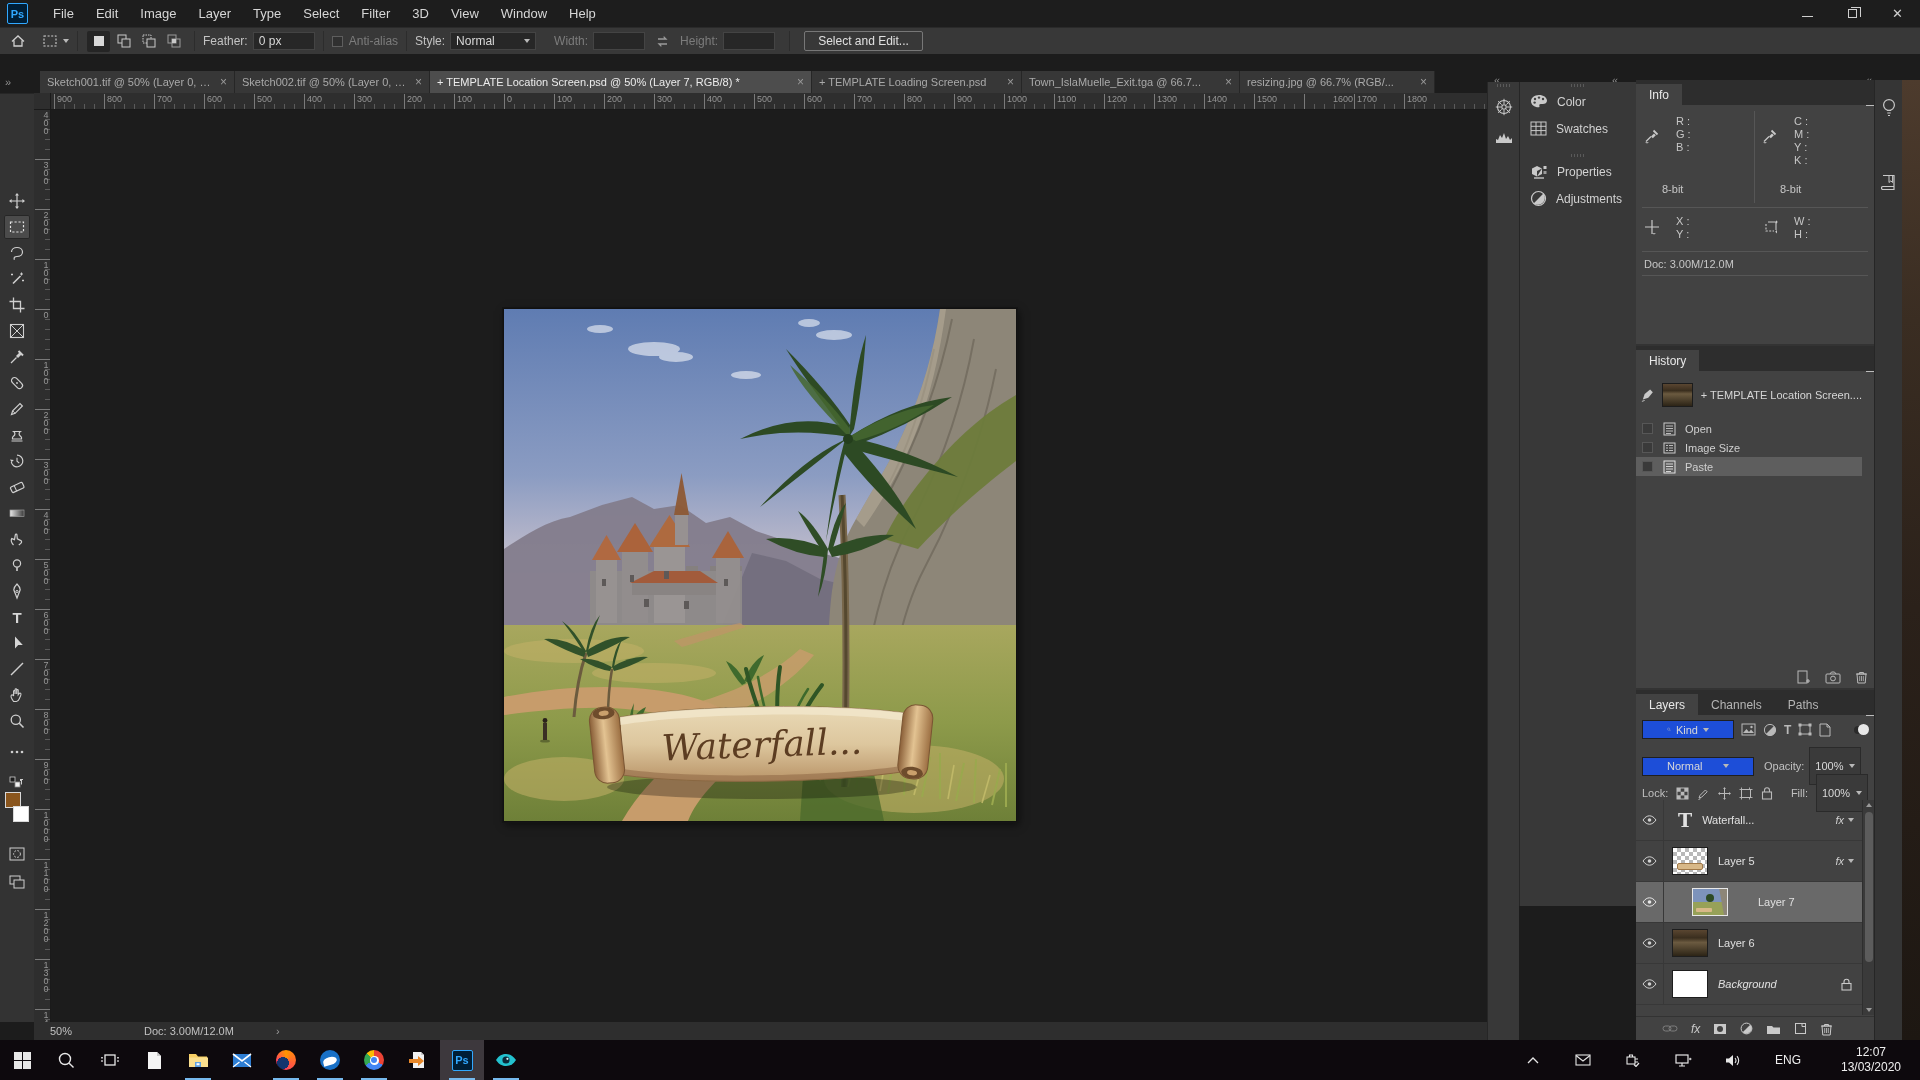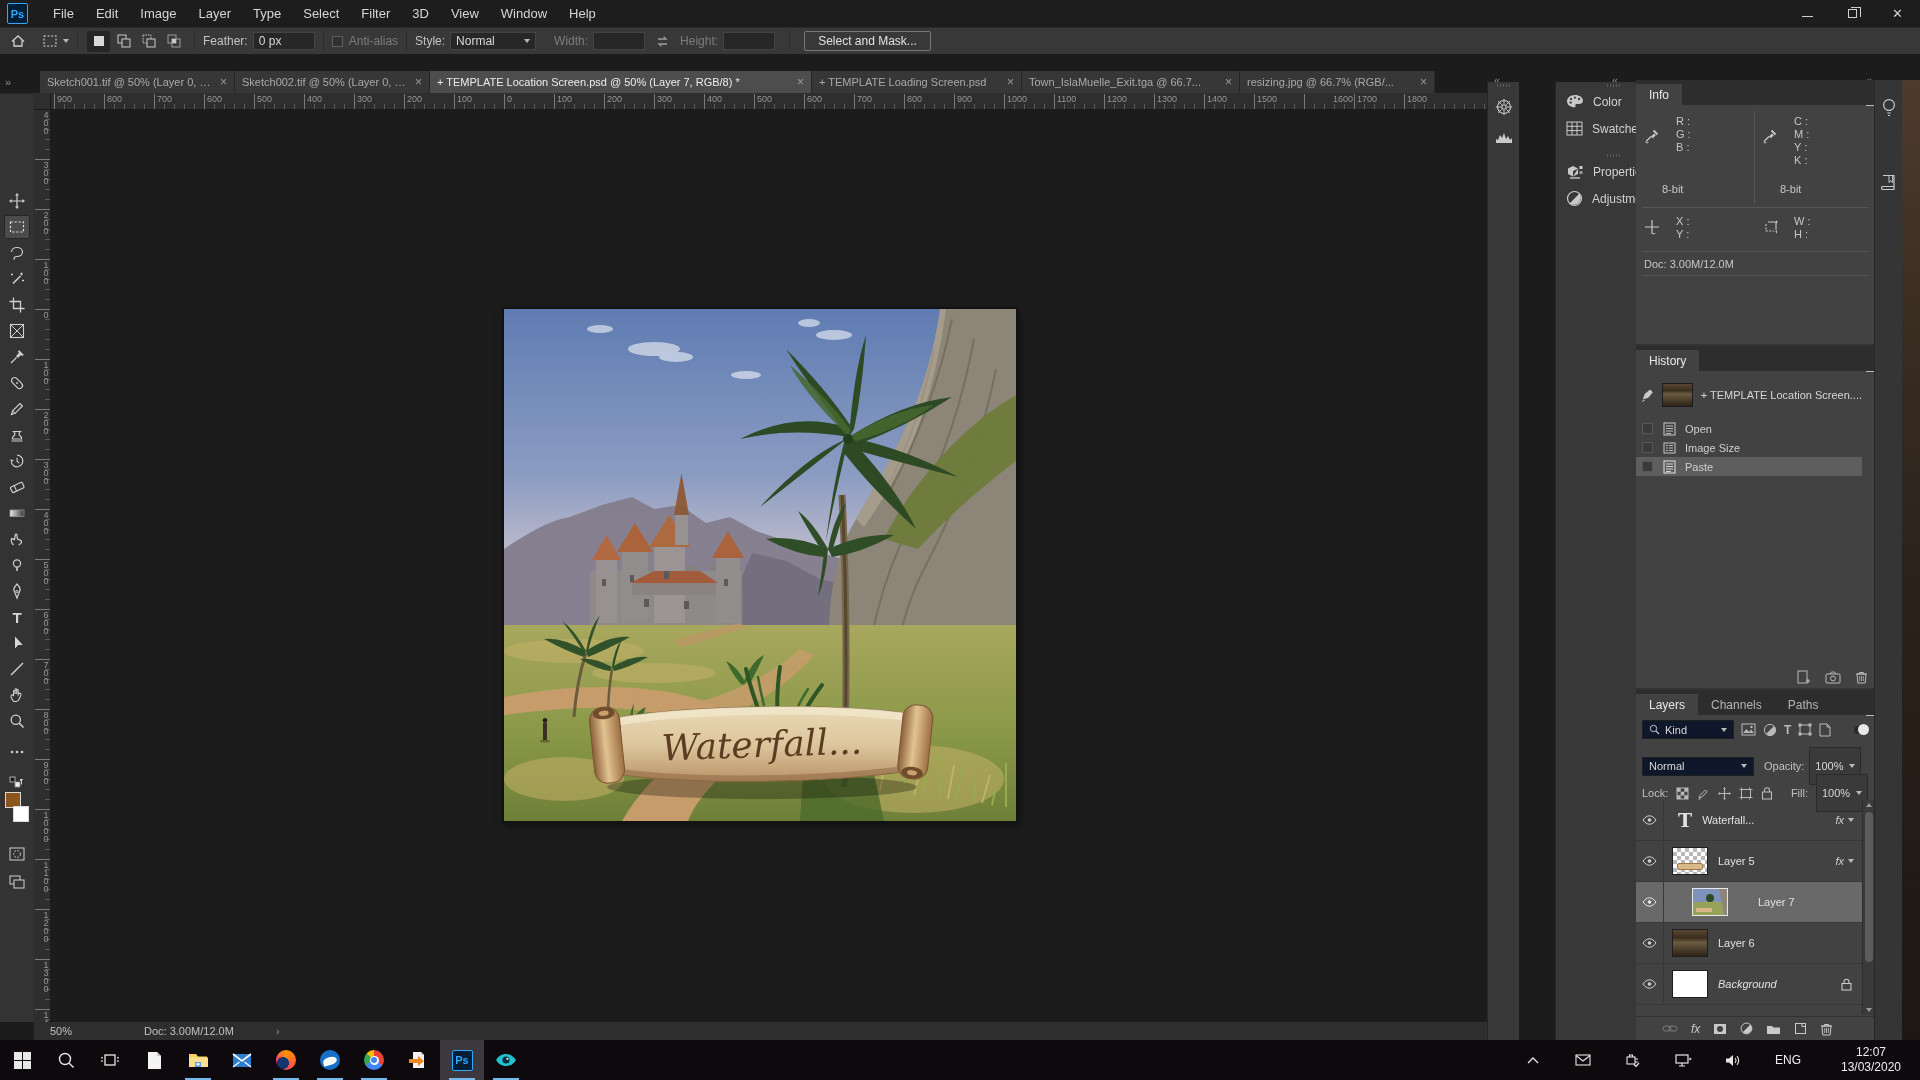--- a/index.html
+++ b/index.html
@@ -99,21 +99,21 @@
   .lrow { position:absolute; left:0; width:226px; height:41px; border-bottom:1px solid #383838; display:flex; align-items:center; }
   .lrow.sel { background:#696969; }
   .eyecol { width:28px; display:flex; justify-content:center; align-items:center; align-self:stretch; border-right:1px solid #383838; }
   .lthumb { width:36px; height:28px; border:1px solid #1e1e1e; margin-left:8px; position:relative; flex:0 0 auto; }
   .lname { margin-left:10px; font-size:11px; color:#e0e0e0; white-space:nowrap; }
   .lfx { margin-left:auto; margin-right:8px; color:#cfcfcf; font-style:italic; font-size:11px; display:flex; align-items:center; gap:4px; }
   .checker { background:#fff;
     background-image:linear-gradient(45deg,#b8b8b8 25%,transparent 25%,transparent 75%,#b8b8b8 75%),
                      linear-gradient(45deg,#b8b8b8 25%,transparent 25%,transparent 75%,#b8b8b8 75%);
     background-size:8px 8px; background-position:0 0,4px 4px; }
-  .lselbox { background:#0f172a; border:1px solid #1f1f1f; height:19px; color:#d8d8d8; font-size:11px; display:flex; align-items:center; padding:0 6px; }
+  .lselbox { background:#1d4ed8; border:1px solid #1f1f1f; height:19px; color:#d8d8d8; font-size:11px; display:flex; align-items:center; padding:0 24px; }
   .vbox { background:#3a3a3a; border:1px solid #2a2a2a; height:19px; color:#d8d8d8; font-size:11px; display:flex; align-items:center; padding:18px 5px; gap:5px; }
   .scroll { position:absolute; right:0; width:12px; background:#3a3a3a; border-left:1px solid #2e2e2e; }
   .scroll .tri { position:absolute; left:3px; width:0; height:0; border-left:3px solid transparent; border-right:3px solid transparent; }
   .scroll .thumbbar { position:absolute; left:2px; width:8px; border-radius:4px; background:#5c5c5c; }
 
   
   #taskbar { left:0; top:1040px; width:1920px; height:40px; background:#0d090d; display:flex; align-items:center; }
   .tb-slot { width:44px; height:40px; display:flex; align-items:center; justify-content:center; position:relative; }
   .tb-slot.open:after { content:""; position:absolute; bottom:0; left:9px; right:9px; height:2px; background:#76b9ed; }
   .tb-slot.activeapp { background:#3d383d; }
@@ -207,21 +207,21 @@
     <span class="opt-label dim" style="margin-left:18px;">Width:</span>
     <span class="opt-input" style="width:52px;"></span>
     <span style="margin:0 10px;">
       <svg class="ic" width="15" height="13" viewBox="0 0 15 13">
           <path d="M3 4h8l-2.4-2.4M12 9H4l2.4 2.4" fill="none" stroke="#9b9b9b" stroke-width="1.3"></path>
         </svg>
     </span>
     <span class="opt-label dim">Height:</span>
     <span class="opt-input" style="width:52px;"></span>
     <span class="opt-sep" style="margin-left:14px;"></span>
-    <span class="btn-outline" style="margin-left:6px;">Select and Mask...</span>
+    <span class="btn-outline" style="margin-left:6px;">Select and Edit...</span>
   </div>
 
   <div id="tabbar" class="abs">
     <span class="dblarrow" style="left:5px; top:22px;">»</span>
     <div class="tab" style="left:40px; width:195px;">
       <span class="tlabel">Sketch001.tif @ 50% (Layer 0, RG...</span>
         <span class="tclose">×</span>
     </div>
     <div class="tab" style="left:235px; width:195px;">
       <span class="tlabel">Sketch002.tif @ 50% (Layer 0, RG...</span>
@@ -686,21 +686,21 @@
           <path d="M9 .8V6M9 12v5.2M.8 9H6M12 9h5.2M3.2 3.2l3.4 3.4M11.4 11.4l3.4 3.4M14.8 3.2l-3.4 3.4M6.6 11.4l-3.4 3.4" stroke-width="1"></path>
         </svg>
     </div>
     <div style="height:30px; display:flex; align-items:center; justify-content:center;">
       <svg class="ic" width="18" height="14" viewBox="0 0 18 14" fill="#c9c9c9">
           <path d="M1 13 L1 9 3 10 5 5 7 8 9 3 11 9 13 6 15 10 17 8 17 13 Z"></path>
         </svg>
     </div>
   </div>
 
-  <div class="abs dockcol" style="left:1519px; top:82px; width:117px; height:958px;margin-left:36px;">
+  <div class="abs dockcol" style="left:1519px; top:82px; width:117px; height:824px;">
     <div class="grip">
         <i></i>
         <i></i>
         <i></i>
         <i></i>
         <i></i>
       </div>
     <div class="dock-item">
       <svg class="ic" width="18" height="15" viewBox="0 0 18 15">
           <path d="M9 1C4.6 1 1 3.8 1 7.3c0 3.4 3.4 6 7.4 6 .9 0 1.3-.6 1-1.3-.4-1 .2-1.9 1.3-1.9h2.1c2.3 0 4.2-1.3 4.2-3.3C17 3.4 13.4 1 9 1z" fill="#c9c9c9"></path>

